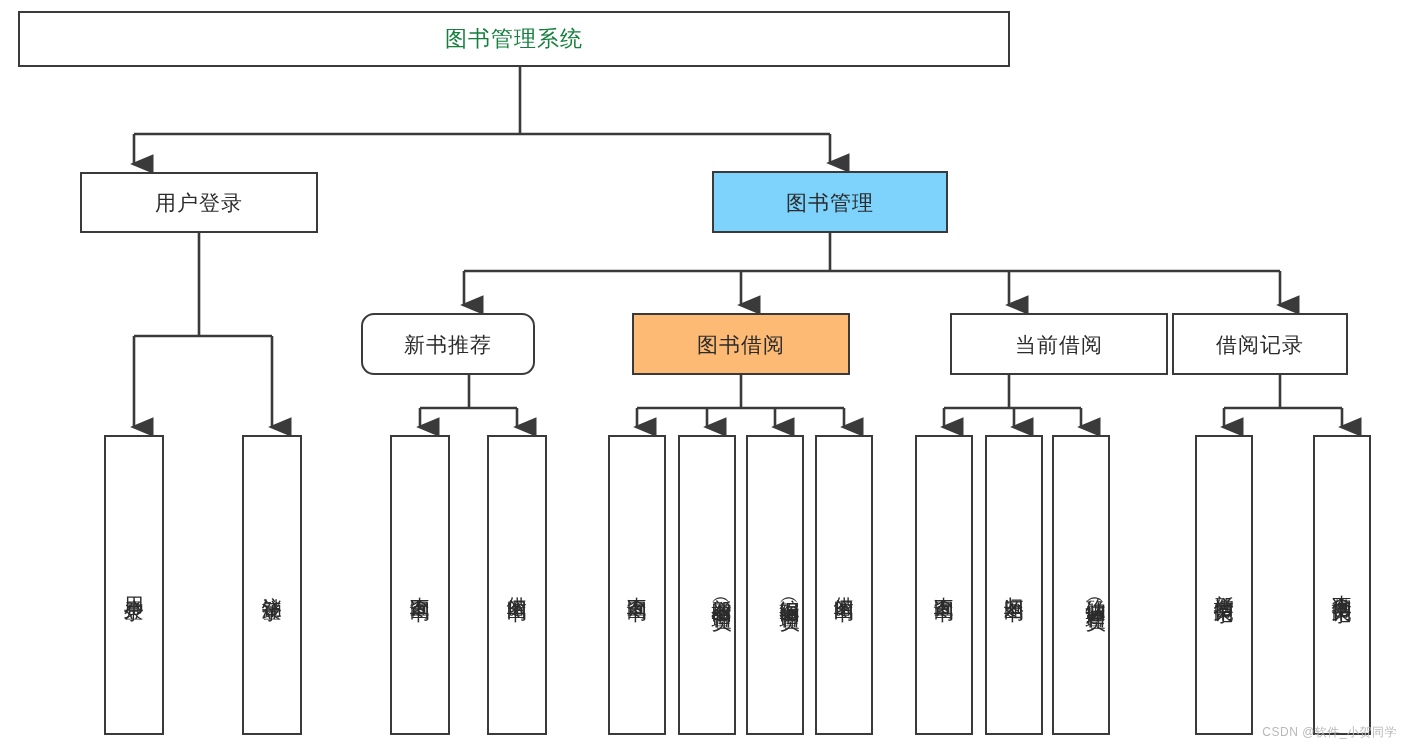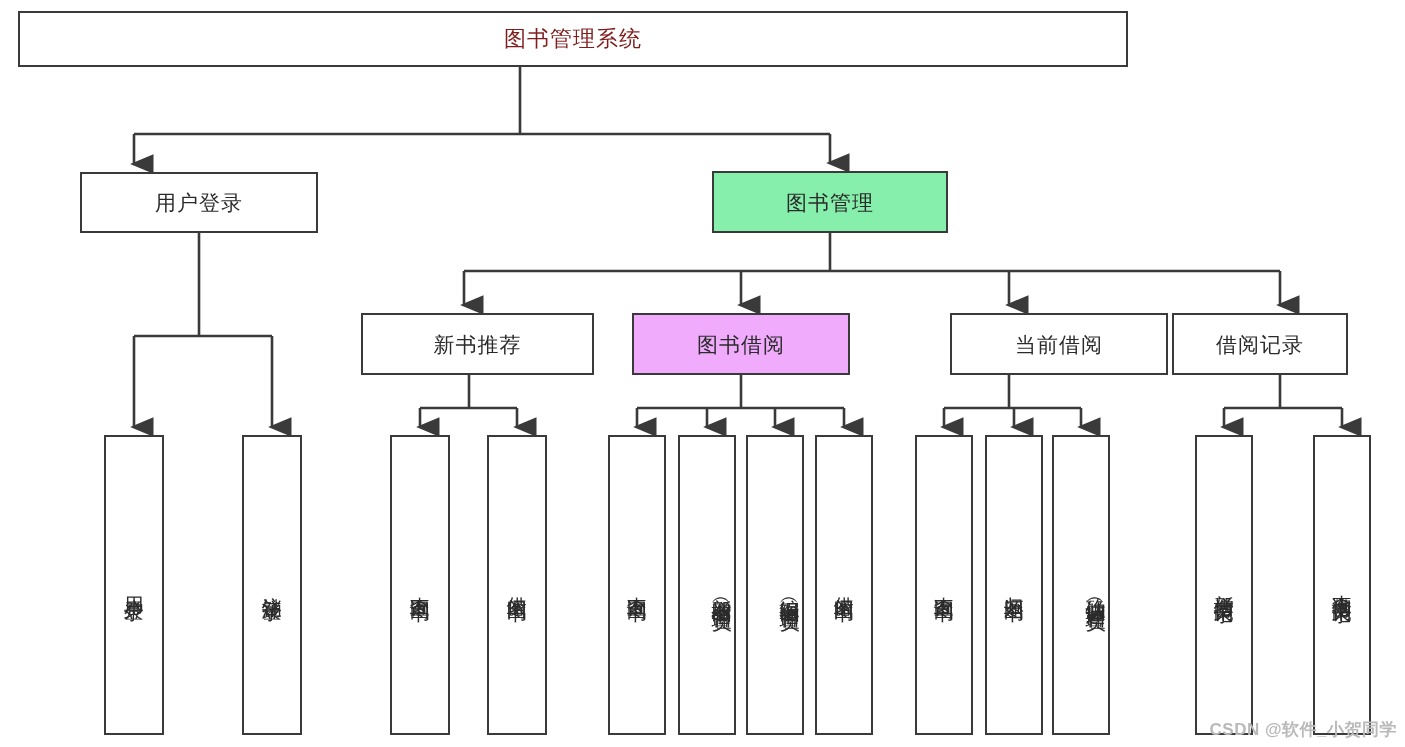--- a/index.html
+++ b/index.html
@@ -40,25 +40,24 @@
     padding-top:14px;
     line-height:1.22;
     letter-spacing:2px;
   }
   .node.v.center{align-items:center;padding-top:0;}
 
   
   #watermark{
     position:absolute;
     right:8px;bottom:6px;
-    font-size:17px;
+    font-size:12px;
     color:#b9b9b9;
     white-space:nowrap;
     letter-spacing:0.5px;
-    font-weight:bold;
   }
 </style>
 </head>
 <body style="background: rgb(255, 255, 255);">
 
 <div id="stage">
 
   <svg id="connectors" viewBox="0 0 1405 747" xmlns="http://www.w3.org/2000/svg">
     <defs>
       <marker id="arrow" viewBox="0 0 12 12" refX="6" refY="10" markerWidth="9" markerHeight="9" orient="auto-start-reverse">
@@ -102,27 +101,27 @@
       <path d="M 1014 408 L 1014 427" marker-end="url(#arrow)"></path>
       <path d="M 1081 408 L 1081 427" marker-end="url(#arrow)"></path>
 
       <path d="M 1280 375 L 1280 408"></path>
       <path d="M 1224 408 L 1342 408"></path>
       <path d="M 1224 408 L 1224 427" marker-end="url(#arrow)"></path>
       <path d="M 1342 408 L 1342 427" marker-end="url(#arrow)"></path>
     </g>
   </svg>
 
-  <div class="node h root" style="left: 18px; top: 11px; width: 1110px; height: 56px; border-color: rgb(58, 58, 58); background: rgb(255, 255, 255); color: #7f1d1d;">图书管理系统</div>
+  <div class="node h root" style="left: 18px; top: 11px; width: 992px; height: 56px; border-color: rgb(58, 58, 58); background: rgb(255, 255, 255); color: #15803d;">图书管理系统</div>
 
   <div class="node h" style="left: 80px; top: 172px; width: 238px; height: 61px; border-color: rgb(58, 58, 58); background: rgb(255, 255, 255); color: rgb(43, 43, 43);">用户登录</div>
-  <div class="node h" style="left: 712px; top: 171px; width: 236px; height: 62px; border-color: rgb(58, 58, 58); background: #86efac; color: rgb(43, 43, 43);">图书管理</div>
+  <div class="node h" style="left: 712px; top: 171px; width: 236px; height: 62px; border-color: rgb(58, 58, 58); background: #7dd3fc; color: rgb(43, 43, 43);">图书管理</div>
 
-  <div class="node h" style="left: 361px; top: 313px; width: 233px; height: 62px; border-color: rgb(58, 58, 58); background: rgb(255, 255, 255); color: rgb(43, 43, 43);">新书推荐</div>
-  <div class="node h" style="left: 632px; top: 313px; width: 218px; height: 62px; border-color: rgb(58, 58, 58); background: #f0abfc; color: rgb(43, 43, 43);">图书借阅</div>
+  <div class="node h" style="left: 361px; top: 313px; width: 174px; height: 62px; border-color: rgb(58, 58, 58); background: rgb(255, 255, 255); color: rgb(43, 43, 43); border-radius: 13px;">新书推荐</div>
+  <div class="node h" style="left: 632px; top: 313px; width: 218px; height: 62px; border-color: rgb(58, 58, 58); background: #fdba74; color: rgb(43, 43, 43);">图书借阅</div>
   <div class="node h" style="left: 950px; top: 313px; width: 218px; height: 62px; border-color: rgb(58, 58, 58); background: rgb(255, 255, 255); color: rgb(43, 43, 43);">当前借阅</div>
   <div class="node h" style="left: 1172px; top: 313px; width: 176px; height: 62px; border-color: rgb(58, 58, 58); background: rgb(255, 255, 255); color: rgb(43, 43, 43);">借阅记录</div>
 
   <div class="node v center" style="left: 104px; top: 435px; width: 60px; height: 300px; border-color: rgb(58, 58, 58); background: rgb(255, 255, 255); color: rgb(43, 43, 43);">用户登录</div>
   <div class="node v center" style="left: 242px; top: 435px; width: 60px; height: 300px; border-color: rgb(58, 58, 58); background: rgb(255, 255, 255); color: rgb(43, 43, 43);">注销登录</div>
   <div class="node v center" style="left: 390px; top: 435px; width: 60px; height: 300px; border-color: rgb(58, 58, 58); background: rgb(255, 255, 255); color: rgb(43, 43, 43);">查询图书</div>
   <div class="node v center" style="left: 487px; top: 435px; width: 60px; height: 300px; border-color: rgb(58, 58, 58); background: rgb(255, 255, 255); color: rgb(43, 43, 43);">借阅图书</div>
   <div class="node v center" style="left: 608px; top: 435px; width: 58px; height: 300px; border-color: rgb(58, 58, 58); background: rgb(255, 255, 255); color: rgb(43, 43, 43);">查询图书</div>
   <div class="node v" style="left: 678px; top: 435px; width: 58px; height: 300px; border-color: rgb(58, 58, 58); background: rgb(255, 255, 255); color: rgb(43, 43, 43);">新增图书（管理员）</div>
   <div class="node v" style="left: 746px; top: 435px; width: 58px; height: 300px; border-color: rgb(58, 58, 58); background: rgb(255, 255, 255); color: rgb(43, 43, 43);">编辑图书（管理员）</div>

